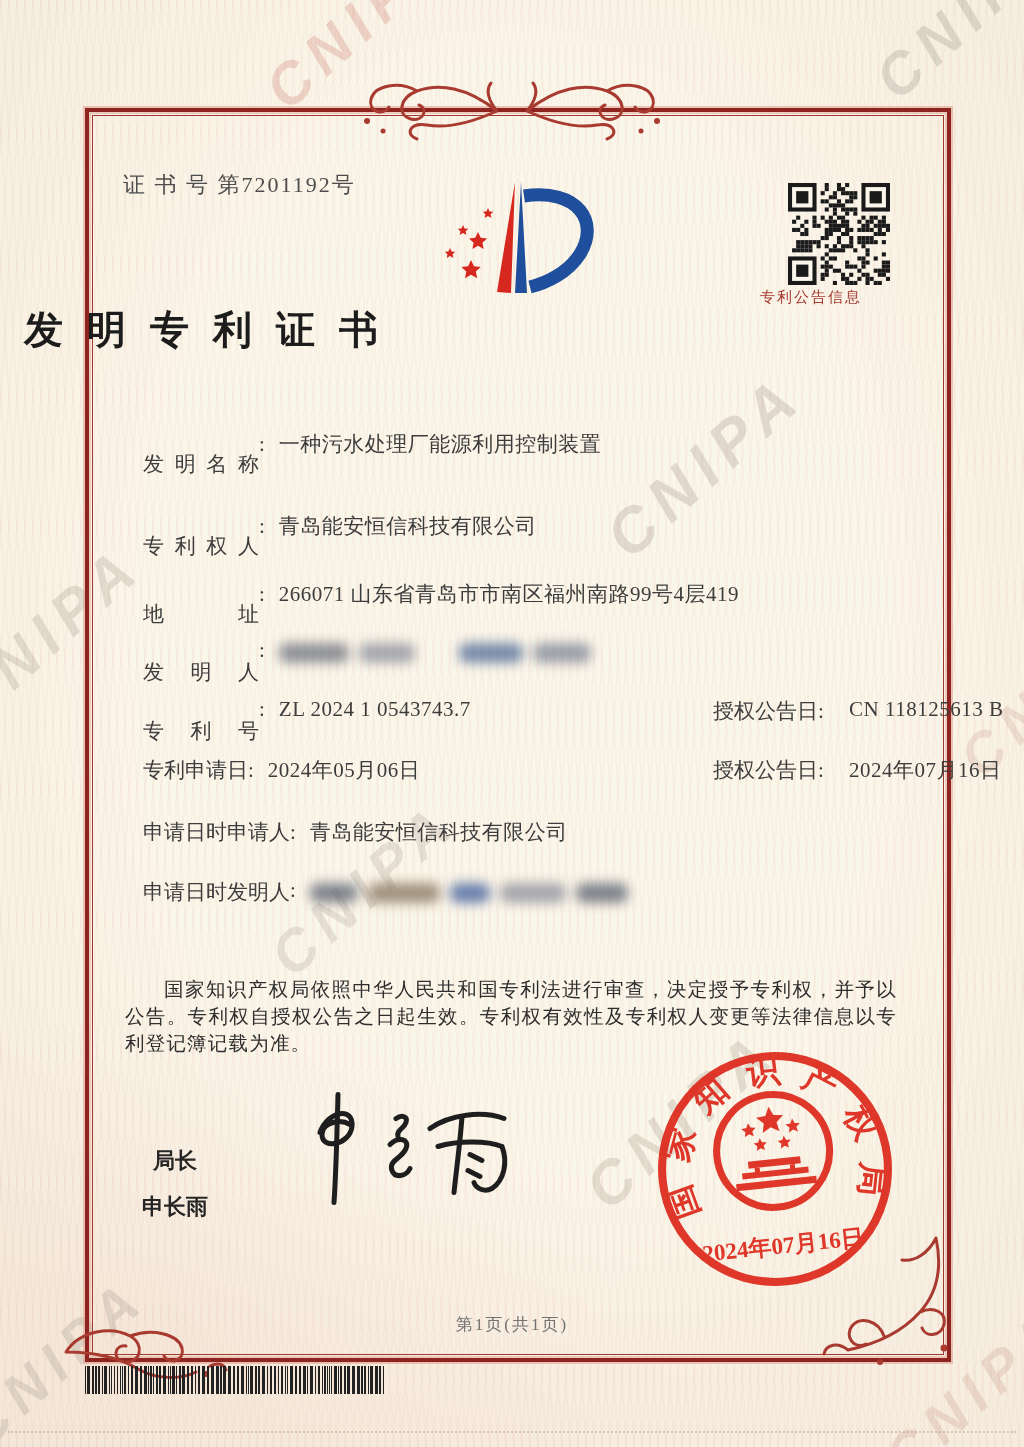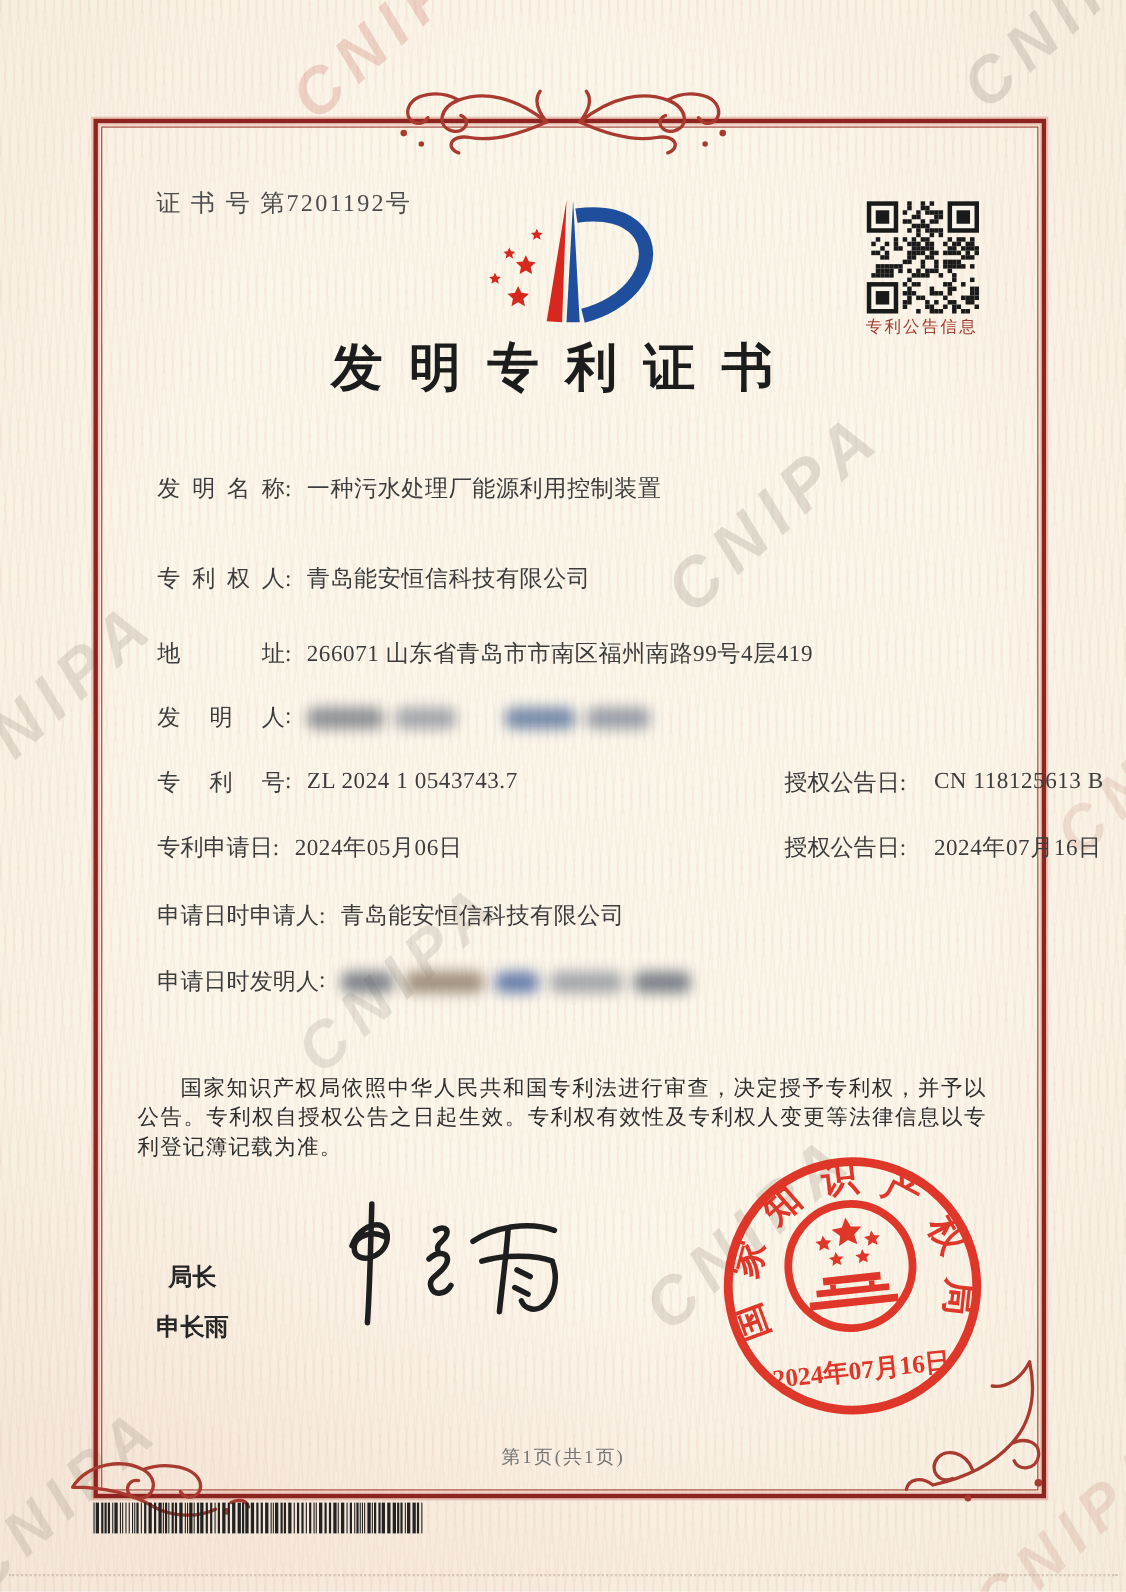--- a/index.html
+++ b/index.html
@@ -22,28 +22,28 @@
     position:absolute;font-family:"Liberation Sans","DejaVu Sans",sans-serif;
     font-weight:bold;font-style:italic;letter-spacing:10px;
     transform:rotate(-42deg);pointer-events:none;white-space:nowrap;
   }
   
   .frame{
     position:absolute;left:85px;top:108px;width:858px;height:1246px;
     border:4px solid #8e2420;box-shadow:0 0 0 2px rgba(221,156,140,.55), inset 0 0 0 2px rgba(221,156,140,.45);
   }
   .frame-inner{position:absolute;inset:3px;border:1px solid #9e3a30;}
-  .certno{left:142px;top:170px;font-size:22px;letter-spacing:2px;color:#4c4c4c;}
+  .certno{left:123px;top:170px;font-size:22px;letter-spacing:2px;color:#4c4c4c;}
   .title{
-    left:0;top:303px;width:1004px;text-align:center;
-    font-size:47px;font-weight:bold;color:#1c1c1c;letter-spacing:24px;text-indent:24px;
-  }
-  .qrlabel{left:760px;top:288px;width:156px;text-align:center;font-size:15px;color:#a43b31;letter-spacing:2px;}
+    left:0;top:303px;width:1004px;
+    font-size:39px;font-weight:bold;color:#1c1c1c;letter-spacing:24px;text-indent:24px;
+  }
+  .qrlabel{left:760px;top:288px;width:156px;text-align:left;font-size:15px;color:#a43b31;letter-spacing:2px;}
   .row{position:absolute;left:143px;font-size:21px;white-space:nowrap;color:#3c3c3c;}
-  .lbl{display:inline-block;width:116px;text-align:justify;text-align-last:justify;vertical-align:top;}
+  .lbl{display:inline-block;width:116px;text-align:justify;text-align-last:justify;vertical-align:top;margin-top:20px;}
   .lbl-long{display:inline-block;vertical-align:top;font-family:Liberation Mono, monospace;}
   .colon{display:inline-block;margin-right:14px;}
   .val{letter-spacing:.5px;}
   .rlbl{position:absolute;left:570px;top:0;}
   .rval{position:absolute;left:706px;top:0;letter-spacing:.5px;}
   .redact{display:inline-block;height:24px;vertical-align:-6px;filter:blur(6px);opacity:.75;}
   .blob{display:inline-block;height:20px;border-radius:8px;margin-right:10px;}
   .statement{
     left:125px;top:976px;width:772px;font-size:19.5px;line-height:27px;
     text-indent:2em;color:#2e2e2e;letter-spacing:1.2px;text-align:justify;

